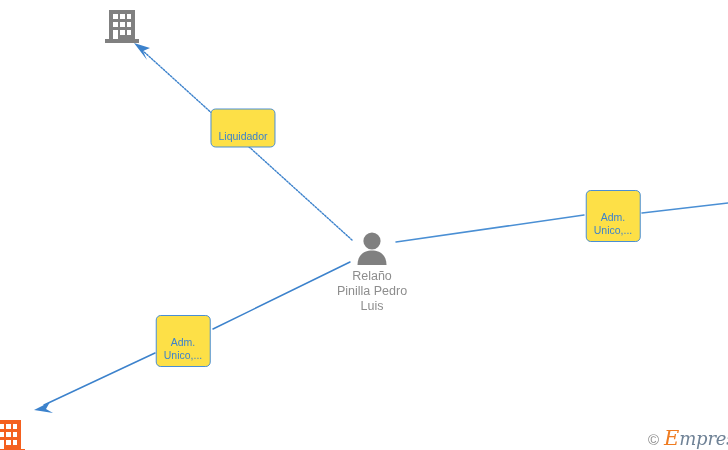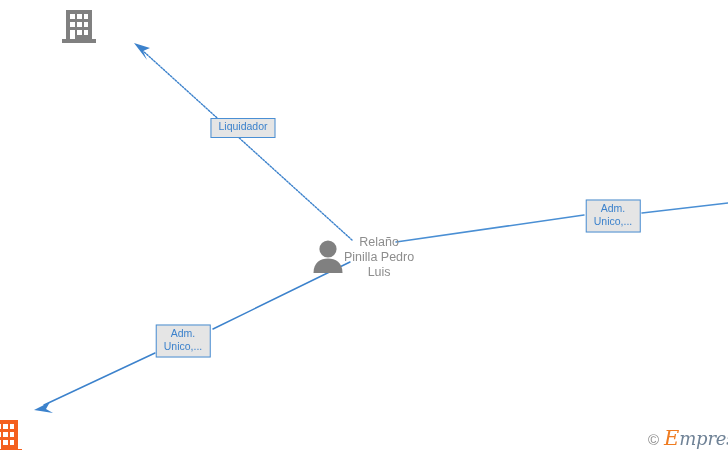--- a/index.html
+++ b/index.html
@@ -22,21 +22,21 @@
     left: 0;
     top: 0;
     width: 728px;
     height: 450px;
   }
 
   
   .node {
     position: absolute;
     display: flex;
-    flex-direction: row;
+    flex-direction: column;
     align-items: center;
     width: 120px;
     margin-left: -60px;
   }
   .node-icon {
     display: block;
     line-height: 0;
   }
   .node-label {
     margin-top: 4px;
@@ -57,27 +57,27 @@
     top: 418px;
     width: 40px;
     margin-left: -20px;
   }
 
   
   .edge-label {
     position: absolute;
     box-sizing: border-box;
     border: 1px solid #4a8fd4;
-    border-radius: 0;
-    background: #e5e5e5;
+    border-radius: 5px;
+    background: #fde047;
     color: #3c82cc;
     font-size: 10.5px;
     line-height: 13px;
     text-align: center;
-    padding: 1px 7px 4px 7px;
+    padding: 20px 7px 4px 7px;
     white-space: pre-line;
     transform: translate(-50%, -50%);
   }
   #label-liquidador { left: 243px; top: 128px; }
   #label-adm-right  { left: 613px; top: 216px; }
   #label-adm-left   { left: 183px; top: 341px; }
 
   
   #watermark {
     position: absolute;

